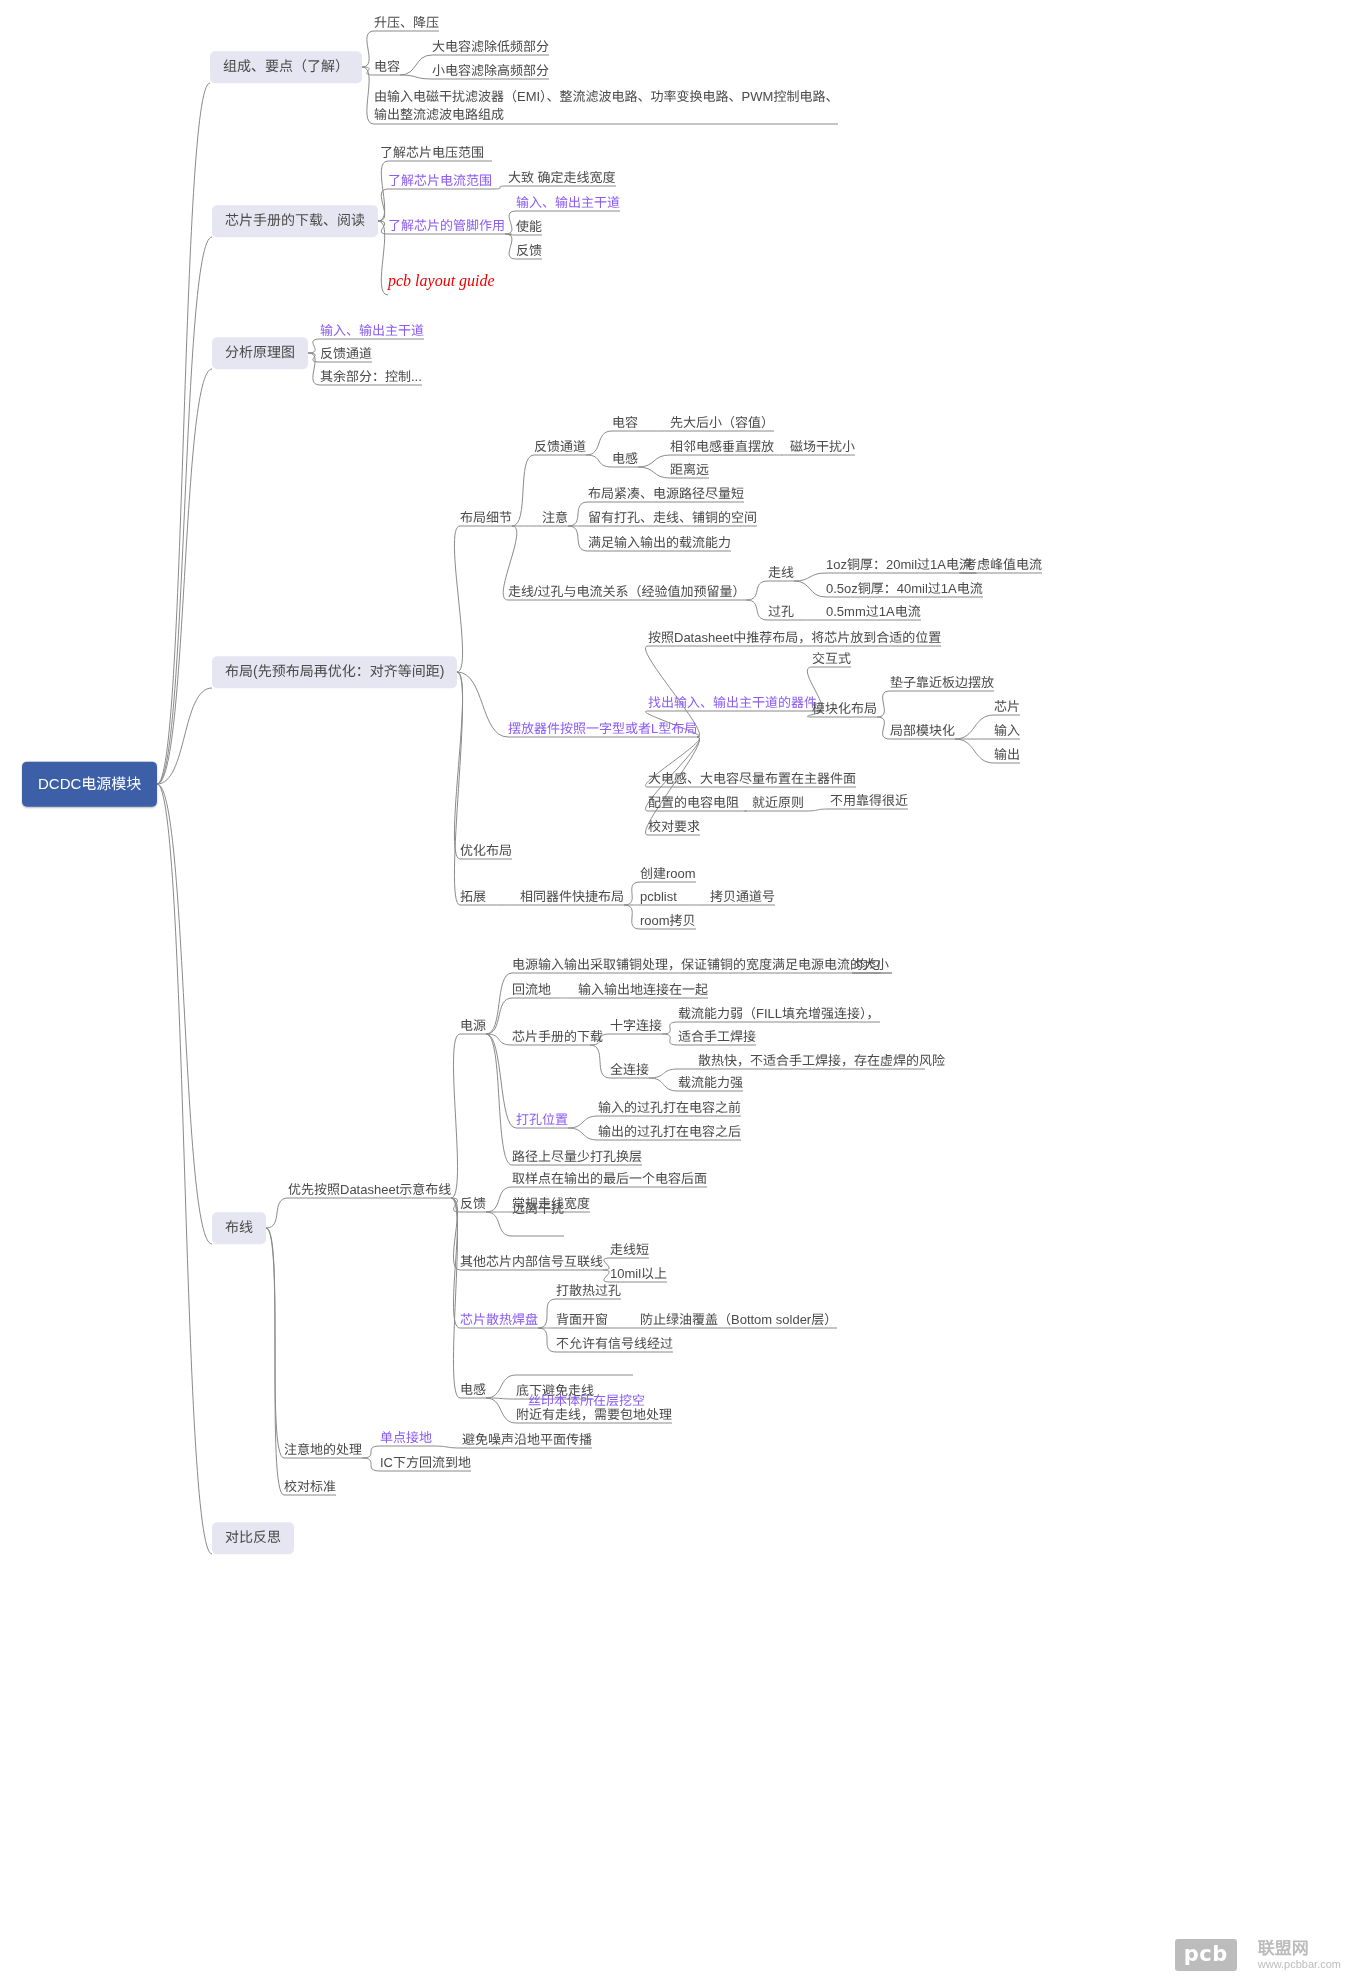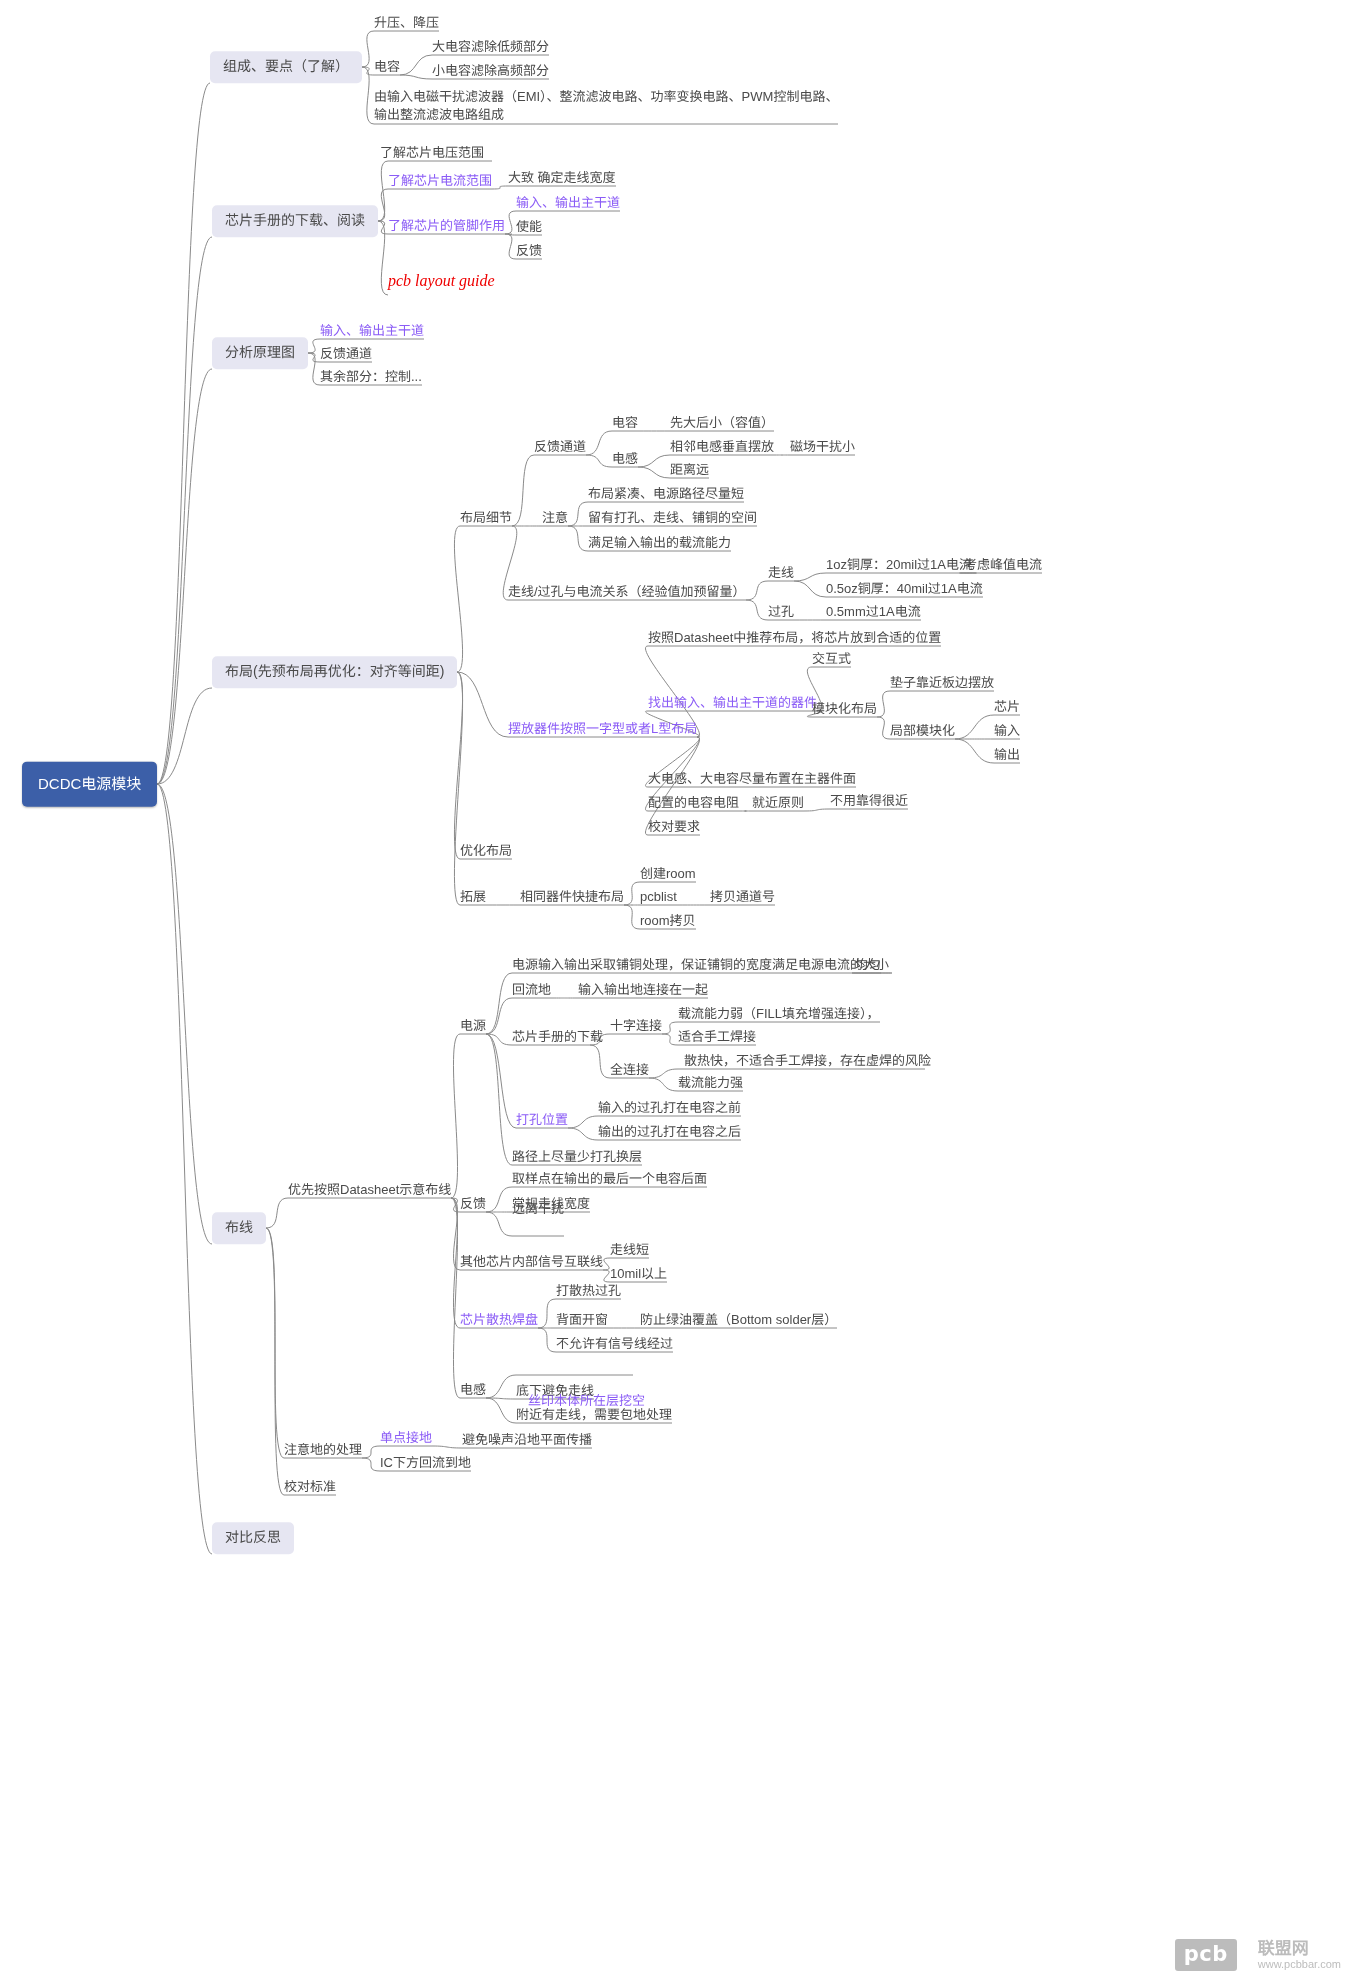--- a/index.html
+++ b/index.html
@@ -365,21 +365,21 @@
       <div class="node " style="left: 460px; top: 1026px;">电源</div>
       <div class="node " style="left: 512px; top: 965px;">电源输入输出采取铺铜处理，保证铺铜的宽度满足电源电流的大小</div>
       <div class="node " style="left: 855px; top: 965px;">均匀</div>
       <div class="node " style="left: 512px; top: 990px;">回流地</div>
       <div class="node " style="left: 578px; top: 990px;">输入输出地连接在一起</div>
       <div class="node " style="left: 512px; top: 1037px;">芯片手册的下载</div>
       <div class="node " style="left: 610px; top: 1026px;">十字连接</div>
       <div class="node " style="left: 678px; top: 1014px;">载流能力弱（FILL填充增强连接），</div>
       <div class="node " style="left: 678px; top: 1037px;">适合手工焊接</div>
       <div class="node " style="left: 610px; top: 1070px;">全连接</div>
-      <div class="node " style="left: 684px; top: 1061px;">散热快，不适合手工焊接，存在虚焊的风险</div>
+      <div class="node " style="left: 698px; top: 1061px;">散热快，不适合手工焊接，存在虚焊的风险</div>
       <div class="node " style="left: 678px; top: 1083px;">载流能力强</div>
       <div class="node red" style="left: 516px; top: 1120px;">打孔位置</div>
       <div class="node " style="left: 598px; top: 1108px;">输入的过孔打在电容之前</div>
       <div class="node " style="left: 598px; top: 1132px;">输出的过孔打在电容之后</div>
       <div class="node " style="left: 512px; top: 1157px;">路径上尽量少打孔换层</div>
       <div class="node " style="left: 460px; top: 1204px;">反馈</div>
       <div class="node " style="left: 512px; top: 1179px;">取样点在输出的最后一个电容后面</div>
       <div class="node " style="left: 512px; top: 1204px;">常规走线宽度</div>
       <div class="node " style="left: 512px; top: 1209px;">远离干扰</div>
       <div class="node " style="left: 460px; top: 1262px;">其他芯片内部信号互联线</div>

